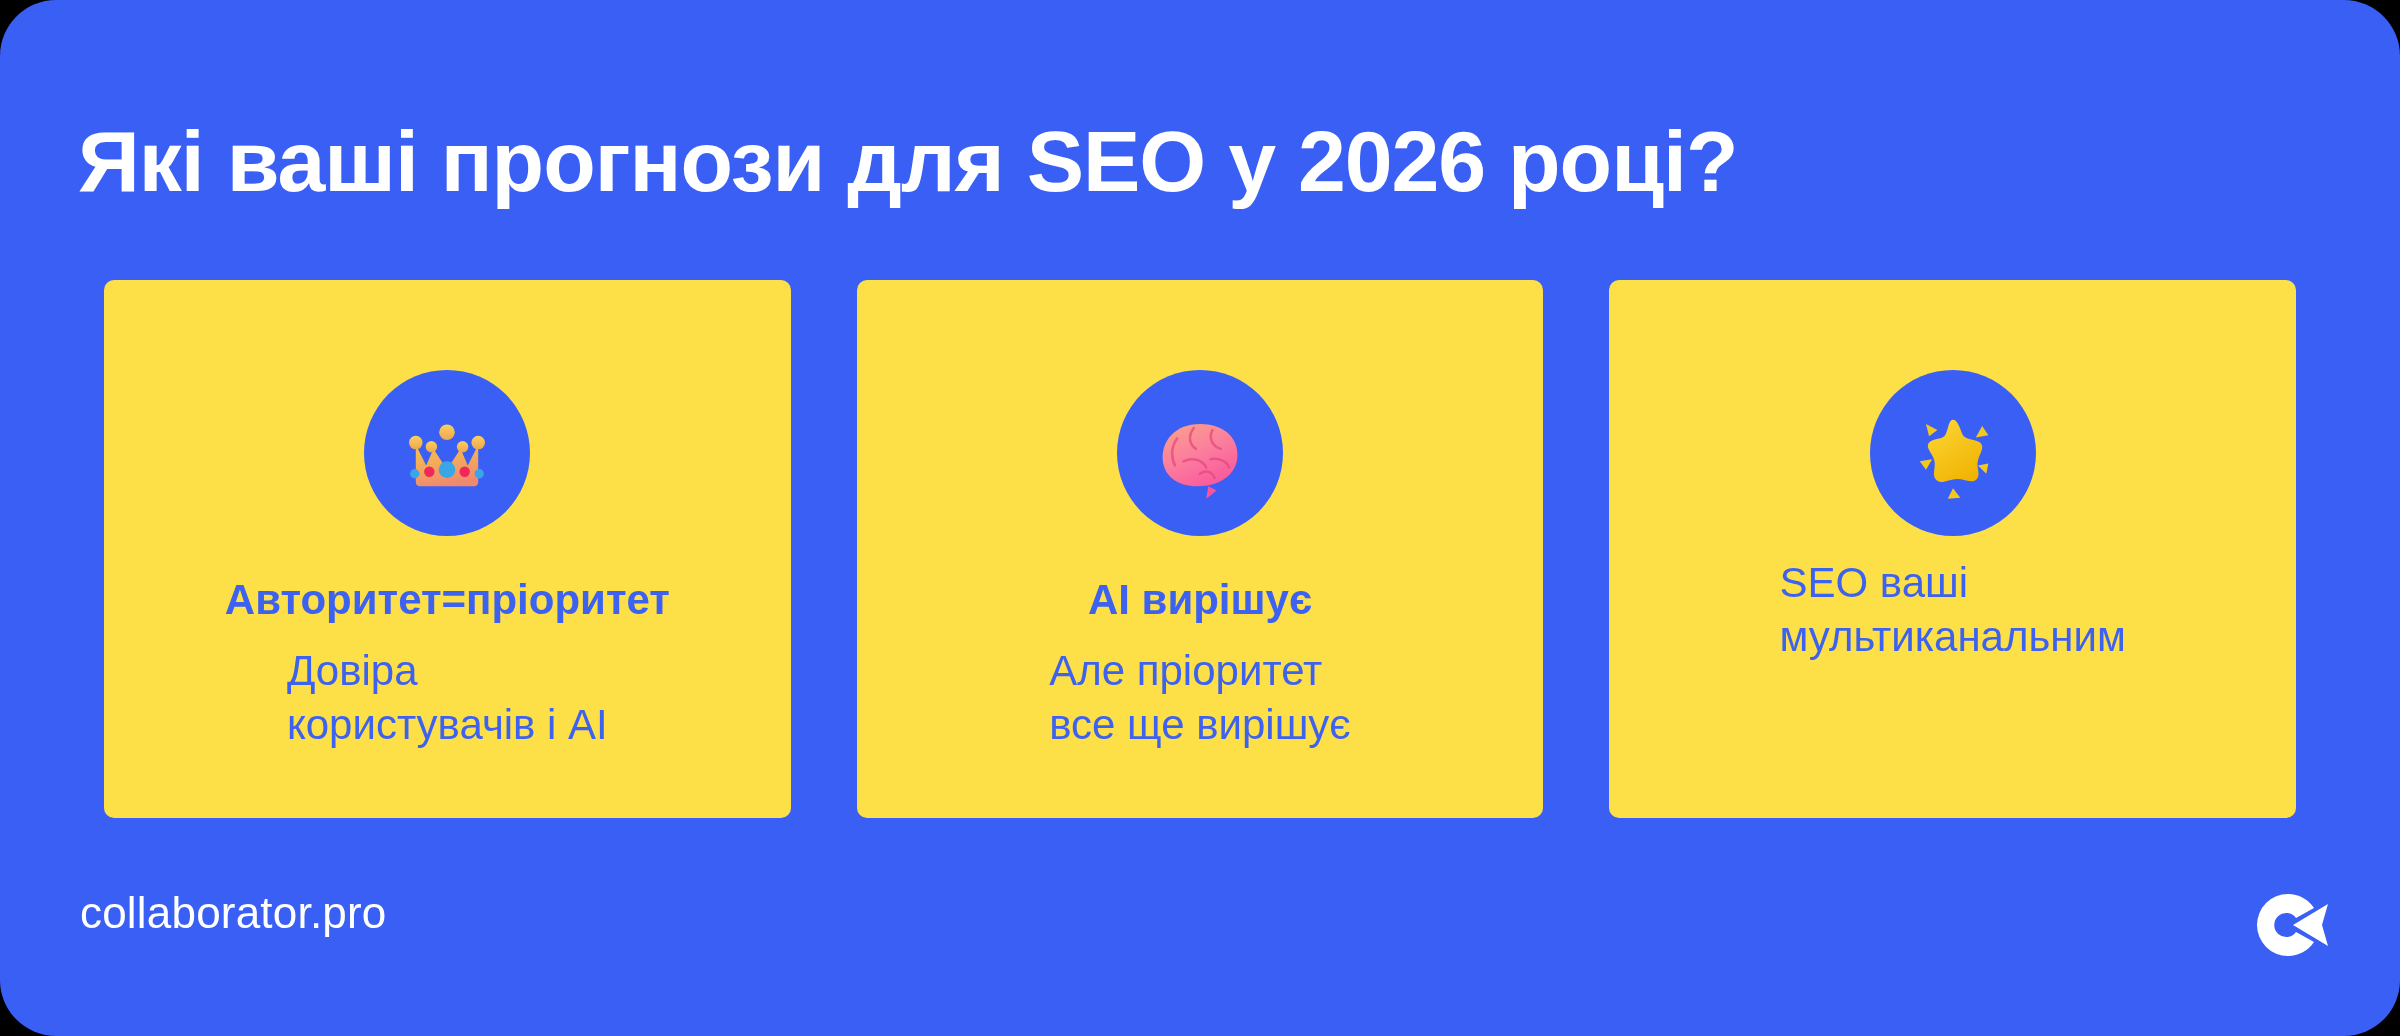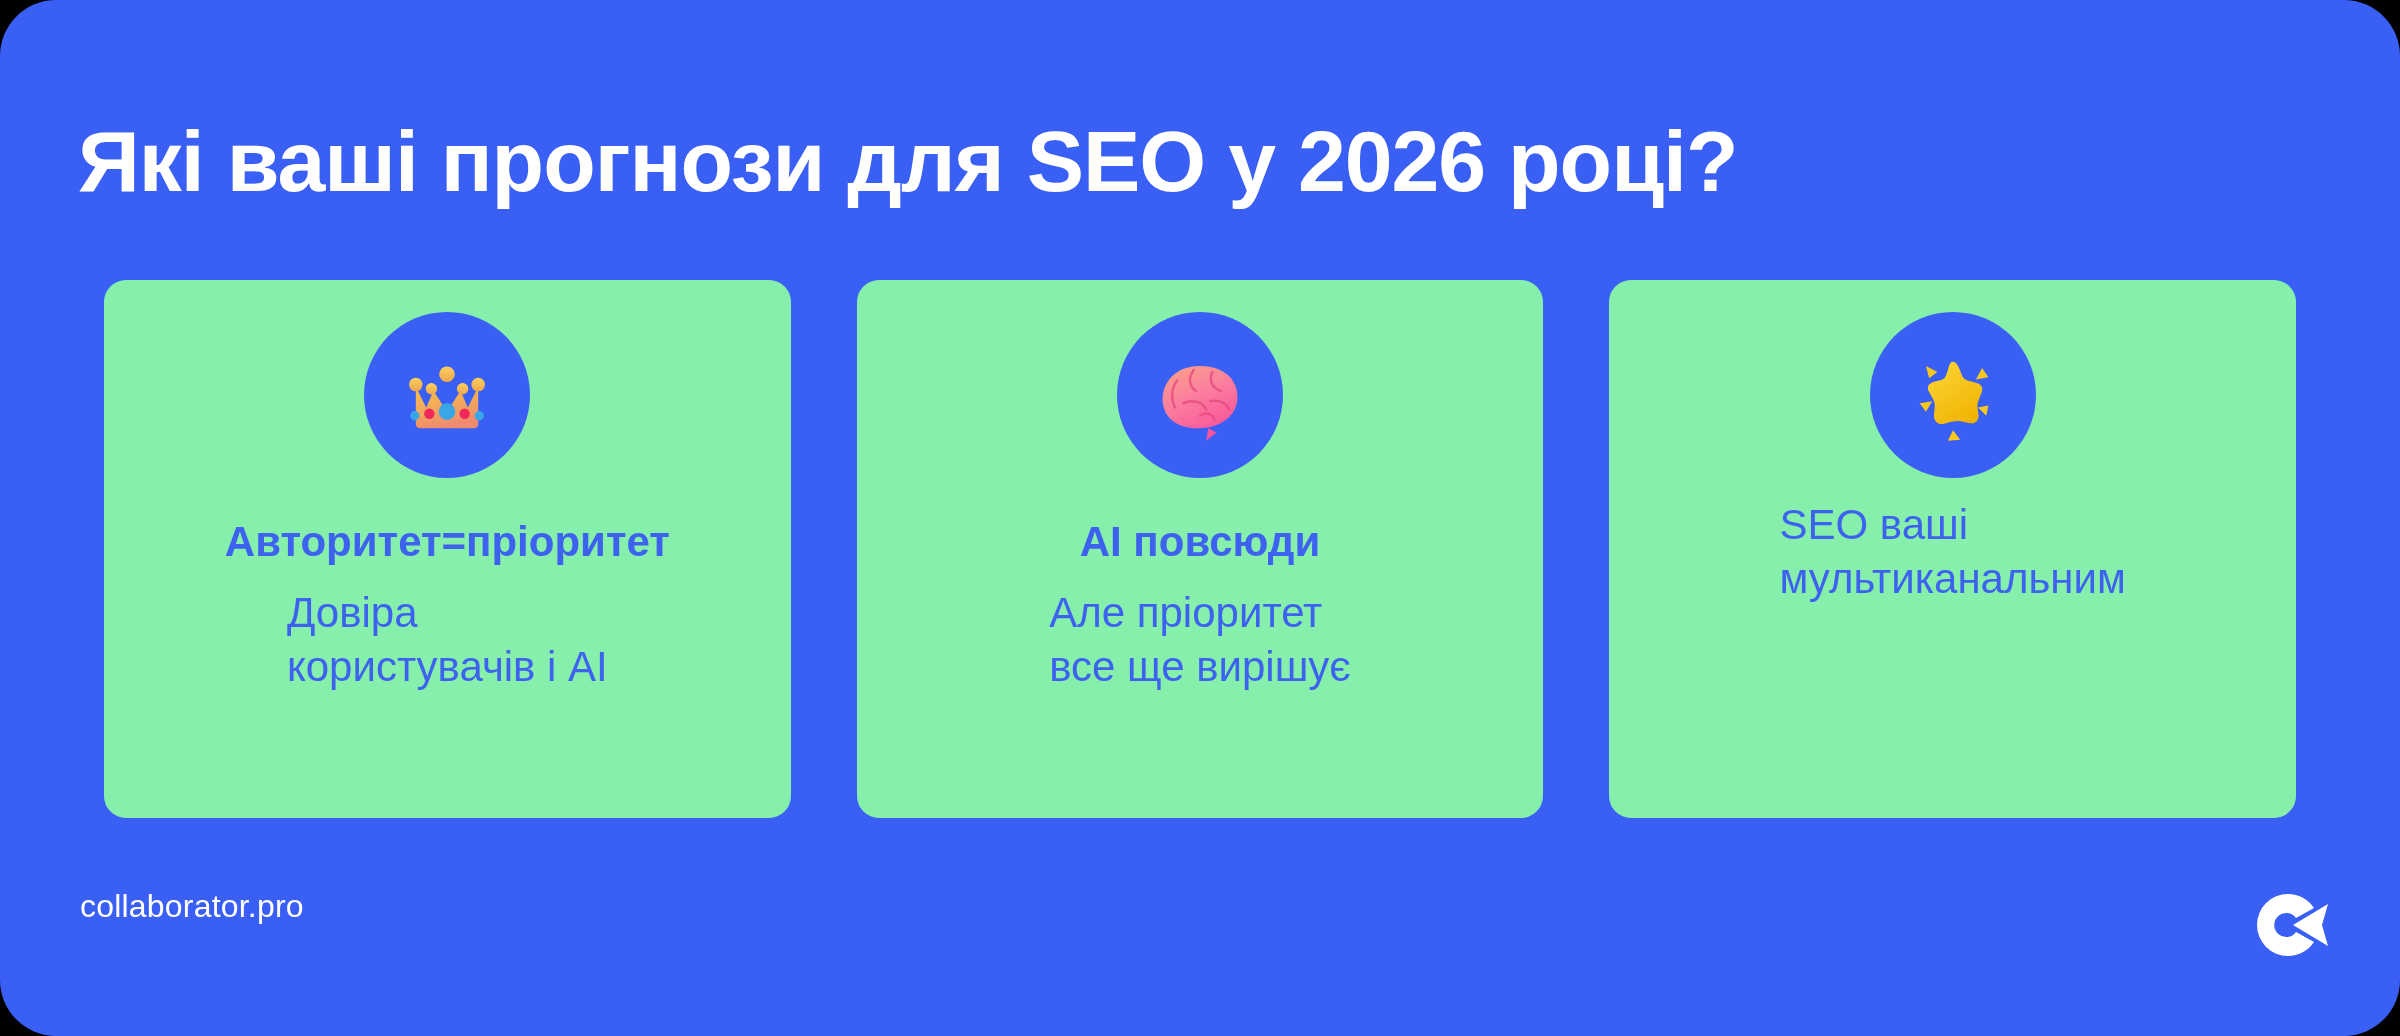--- a/index.html
+++ b/index.html
@@ -44,27 +44,27 @@
     left: 104px;
     top: 280px;
     width: 2192px;
     height: 538px;
     display: flex;
     gap: 66px;
   }
 
   .card {
     flex: 1 1 0;
-    background: #86efac;
-    border-radius: 22px;
+    background: #fde047;
+    border-radius: 10px;
     display: flex;
     flex-direction: column;
     align-items: center;
     box-sizing: border-box;
-    padding-top: 32px;
+    padding-top: 90px;
   }
 
   .icon-circle {
     width: 166px;
     height: 166px;
     border-radius: 50%;
     background: #3A5FF5;
     display: flex;
     align-items: center;
     justify-content: center;
@@ -96,21 +96,21 @@
     padding: 0 24px;
     white-space: pre-line;
   }
 
   
   .footer-url {
     position: absolute;
     left: 80px;
     top: 888px;
     color: #FFFFFF;
-    font-size: 32px;
+    font-size: 44px;
     font-weight: 400;
     letter-spacing: 0.2px;
   }
 
   .footer-logo {
     position: absolute;
     right: 66px;
     top: 890px;
     width: 78px;
     height: 70px;
@@ -172,21 +172,21 @@
           <g stroke="#E5497E" stroke-width="2.4" fill="none" stroke-linecap="round" opacity="0.75">
             <path d="M28 36 C22 44 22 54 26 62"></path>
             <path d="M44 26 C38 34 40 42 46 46"></path>
             <path d="M62 28 C58 36 62 44 70 46"></path>
             <path d="M34 58 C42 54 52 56 56 64"></path>
             <path d="M60 56 C68 54 76 58 78 64"></path>
             <path d="M50 70 C56 66 62 68 64 74"></path>
           </g>
         </svg>
       </div>
-      <div class="card-heading">AI повсюди</div>
+      <div class="card-heading">AI вирішує</div>
       <div class="card-body">Але пріоритет
 все ще вирішує</div>
     </div>
 
     <div class="card">
       <div class="icon-circle">
         <svg class="icon-glyph" viewBox="0 0 100 100">
           <defs>
             <linearGradient id="starGrad" x1="0.2" y1="0" x2="0.8" y2="1">
               <stop offset="0%" stop-color="#FCD434"></stop>

